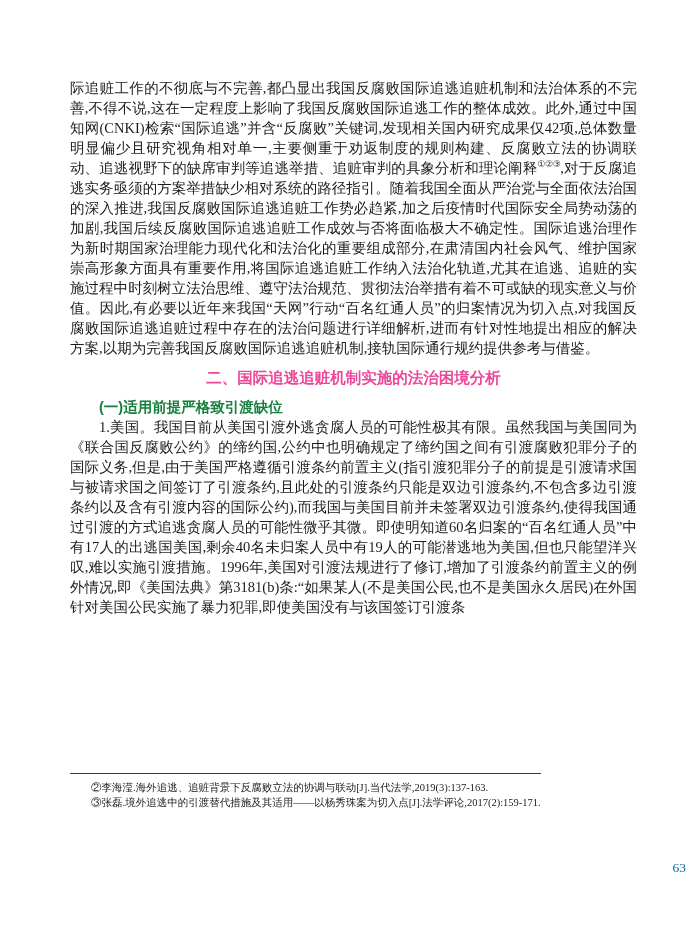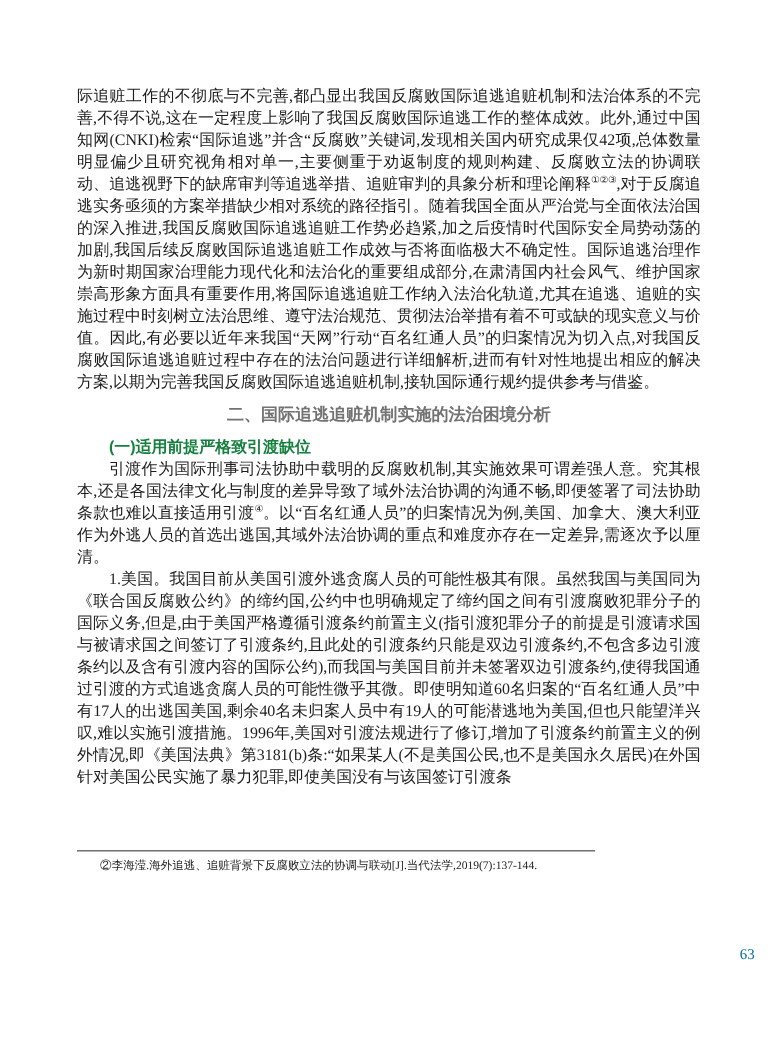--- a/index.html
+++ b/index.html
@@ -28,21 +28,21 @@
   .content p { margin: 0; text-indent: 2em; }
   .content p.no-indent { text-indent: 0; }
   h2.section-heading {
     font-family: "Liberation Sans", "DejaVu Sans", sans-serif;
     font-size: 15.5px;
     font-weight: bold;
     text-align: center;
     text-indent: 0;
     margin: 9px 0 8px 0;
     line-height: 22px;
-    color: #737373;
+    color: #ec4899;
   }
   h3.subsection-heading {
     font-family: "Liberation Sans", "DejaVu Sans", sans-serif;
     font-size: 14.5px;
     font-weight: bold;
     margin: 0;
     text-indent: 2em;
     line-height: 20px;
     color: #15803d;
   }
@@ -87,26 +87,26 @@
 
   <div class="content">
 
     <p class="no-indent"><span>际追赃工作的不彻底与不完善,都凸显出我国反腐败国际追逃追赃机制和法治体系的不完善,不得不说,这在一定程度上影响了我国反腐败国际追逃工作的整体成效。此外,通过中国知网(CNKI)检索“国际追逃”并含“反腐败”关键词,发现相关国内研究成果仅42项,总体数量明显偏少且研究视角相对单一,主要侧重于劝返制度的规则构建、反腐败立法的协调联动、追逃视野下的缺席审判等追逃举措、追赃审判的具象分析和理论阐释</span><sup class="fnref">①②③</sup><span>,对于反腐追逃实务亟须的方案举措缺少相对系统的路径指引。随着我国全面从严治党与全面依法治国的深入推进,我国反腐败国际追逃追赃工作势必趋紧,加之后疫情时代国际安全局势动荡的加剧,我国后续反腐败国际追逃追赃工作成效与否将面临极大不确定性。国际追逃治理作为新时期国家治理能力现代化和法治化的重要组成部分,在肃清国内社会风气、维护国家崇高形象方面具有重要作用,将国际追逃追赃工作纳入法治化轨道,尤其在追逃、追赃的实施过程中时刻树立法治思维、遵守法治规范、贯彻法治举措有着不可或缺的现实意义与价值。因此,有必要以近年来我国“天网”行动“百名红通人员”的归案情况为切入点,对我国反腐败国际追逃追赃过程中存在的法治问题进行详细解析,进而有针对性地提出相应的解决方案,以期为完善我国反腐败国际追逃追赃机制,接轨国际通行规约提供参考与借鉴。</span></p>
 
     <h2 class="section-heading">二、国际追逃追赃机制实施的法治困境分析</h2>
 
 
     <h3 class="subsection-heading">(一)适用前提严格致引渡缺位</h3>
 
-    <p><span>引渡作为国际刑事司法协助中载明的反腐败机制,其实施效果可谓差强人意。究其根本,还是各国法律文化与制度的差异导致了域外法治协调的沟通不畅,即便签署了司法协助条款也难以直接适用引渡</span><sup class="fnref">④</sup><span>。以“百名红通人员”的归案情况为例,美国、加拿大、澳大利亚作为外逃人员的首选出逃国,其域外法治协调的重点和难度亦存在一定差异,需逐次予以厘清。</span></p>
 
     <p>1.美国。我国目前从美国引渡外逃贪腐人员的可能性极其有限。虽然我国与美国同为《联合国反腐败公约》的缔约国,公约中也明确规定了缔约国之间有引渡腐败犯罪分子的国际义务,但是,由于美国严格遵循引渡条约前置主义(指引渡犯罪分子的前提是引渡请求国与被请求国之间签订了引渡条约,且此处的引渡条约只能是双边引渡条约,不包含多边引渡条约以及含有引渡内容的国际公约),而我国与美国目前并未签署双边引渡条约,使得我国通过引渡的方式追逃贪腐人员的可能性微乎其微。即使明知道60名归案的“百名红通人员”中有17人的出逃国美国,剩余40名未归案人员中有19人的可能潜逃地为美国,但也只能望洋兴叹,难以实施引渡措施。1996年,美国对引渡法规进行了修订,增加了引渡条约前置主义的例外情况,即《美国法典》第3181(b)条:“如果某人(不是美国公民,也不是美国永久居民)在外国针对美国公民实施了暴力犯罪,即使美国没有与该国签订引渡条</p>
 
   </div>
 
   <div class="footnote-area">
     <hr class="footnote-separator">
-    <p>②李海滢.海外追逃、追赃背景下反腐败立法的协调与联动[J].当代法学,2019(7):137-144.</p>
+    <p>②李海滢.海外追逃、追赃背景下反腐败立法的协调与联动[J].当代法学,2019(3):137-163.</p>
+    <p>③张磊.境外追逃中的引渡替代措施及其适用——以杨秀珠案为切入点[J].法学评论,2017(2):159-171.</p>
   </div>
 
   <div class="page-number">63</div>
 
 </div>
 
 </body></html>

